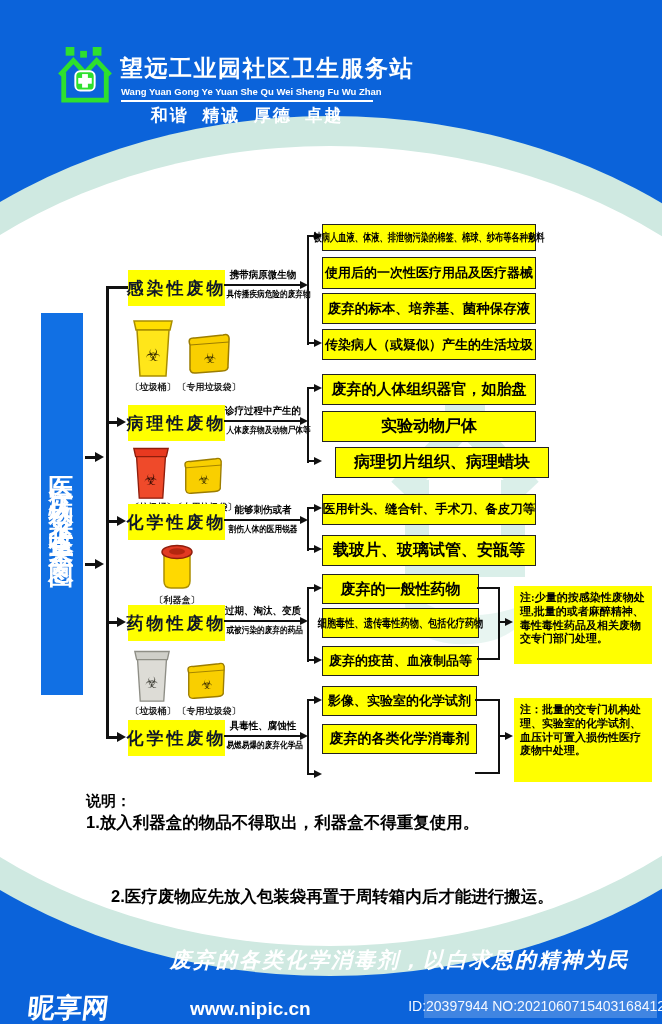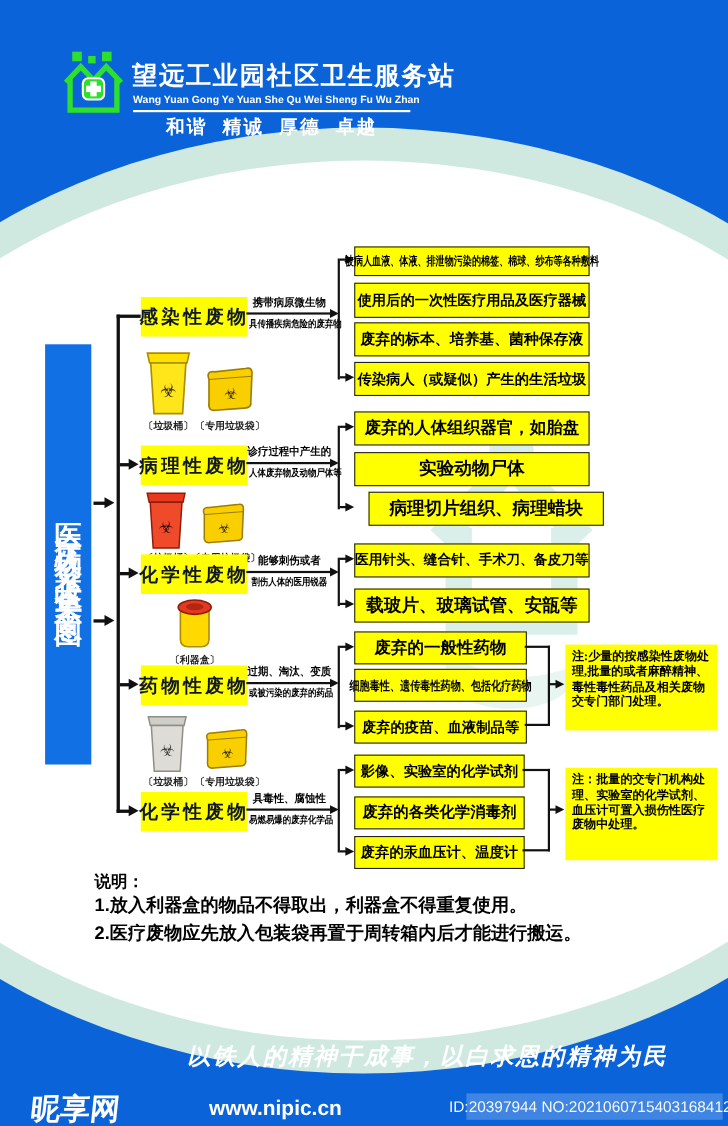--- a/index.html
+++ b/index.html
@@ -226,31 +226,30 @@
   <div class="hl2" style="left:224px;top:735px;width:80px;"></div>
   <div class="arrR" style="left:300px;top:732px;"></div>
   <div class="desc d2" style="top:739px;">易燃易爆的废弃化学品</div>
   <div class="vl2" style="left:307px;top:699px;height:76px;"></div>
   <div class="hl2" style="left:309px;top:699px;width:7px;"></div>
   <div class="arrR" style="left:314px;top:696px;"></div>
   <div class="hl2" style="left:309px;top:773px;width:7px;"></div>
   <div class="arrR" style="left:314px;top:770px;"></div>
   <div class="item" style="left:322px;top:686px;width:153px;height:28px;font-size:13px;">影像、实验室的化学试剂</div>
   <div class="item" style="left:322px;top:724px;width:153px;height:28px;font-size:14px;">废弃的各类化学消毒剂</div>
-  <div class="item" style="left:322px;top:760px;width:153px;height:28px;font-size:13px;">废弃的汞血压计、温度计</div>
 
   <div class="hl2" style="left:475px;top:699px;width:25px;"></div>
   <div class="hl2" style="left:475px;top:772px;width:25px;"></div>
   <div class="vl2" style="left:498px;top:699px;height:75px;"></div>
   <div class="hl2" style="left:500px;top:735px;width:8px;"></div>
   <div class="arrR" style="left:505px;top:732px;"></div>
   <div class="note" style="top:698px;height:84px;">注：批量的交专门机构处理、实验室的化学试剂、血压计可置入损伤性医疗废物中处理。</div>
 
   <div class="ins-h">说明：</div>
   <div class="ins" style="top:812px;">1.放入利器盒的物品不得取出，利器盒不得重复使用。</div>
-  <div class="ins" style="top:838px;">2.医疗废物应先放入包装袋再置于周转箱内后才能进行搬运。</div>
-
-  <div class="f-slogan">以铁人的精神干成事，以白求恩的精神为民</div>
+  <div class="ins" style="top:886px;margin-left:25px;">2.医疗废物应先放入包装袋再置于周转箱内后才能进行搬运。</div>
+
+  <div class="f-slogan">废弃的各类化学消毒剂，以白求恩的精神为民</div>
   <div class="f-name">昵享网</div>
   <div class="f-url">www.nipic.cn</div>
   <div class="f-id">ID:20397944 NO:20210607154031684120</div>
 
 </div>
 
 </body></html>

